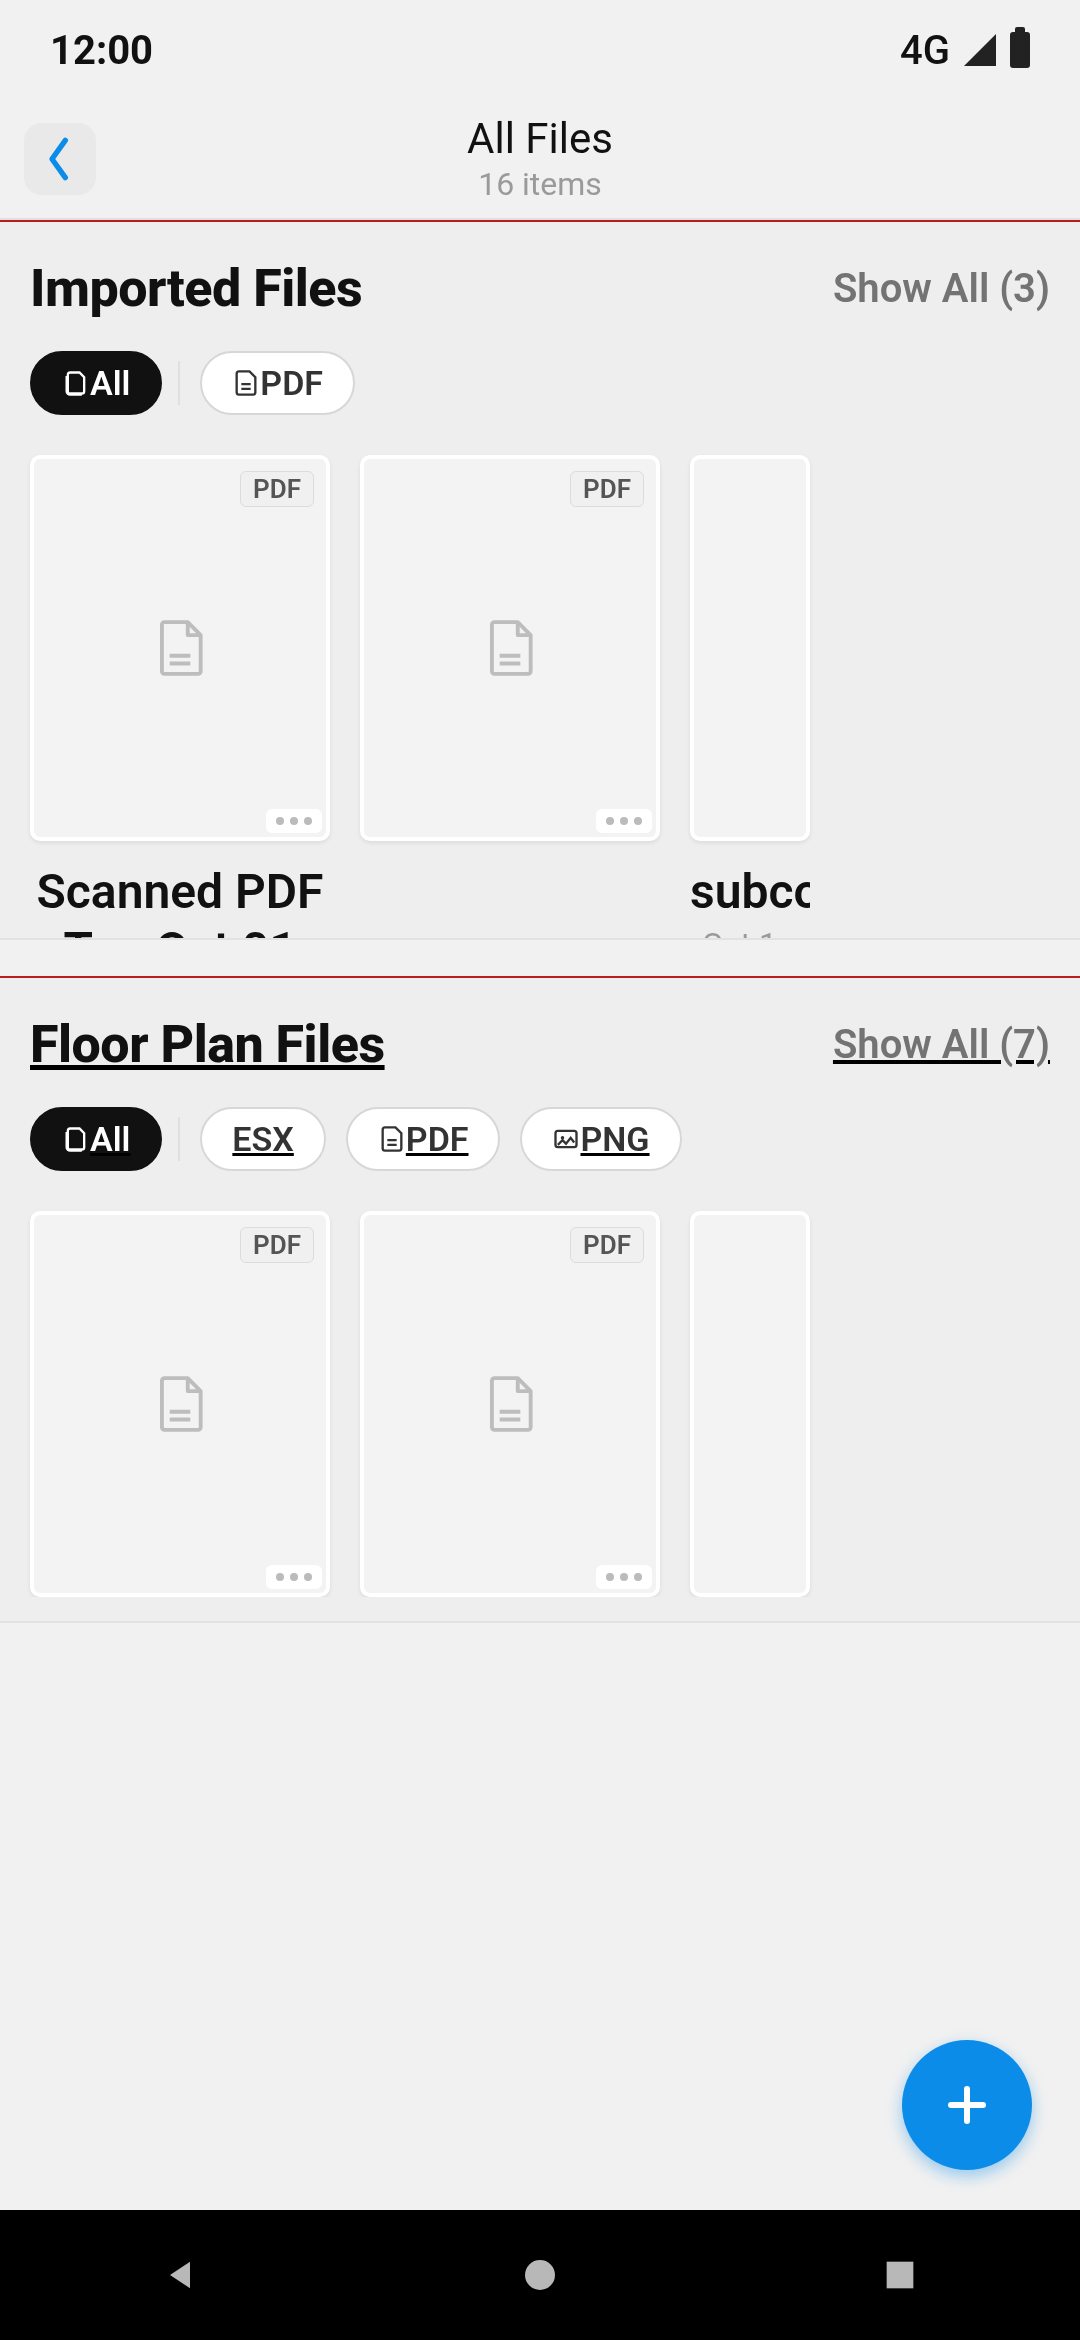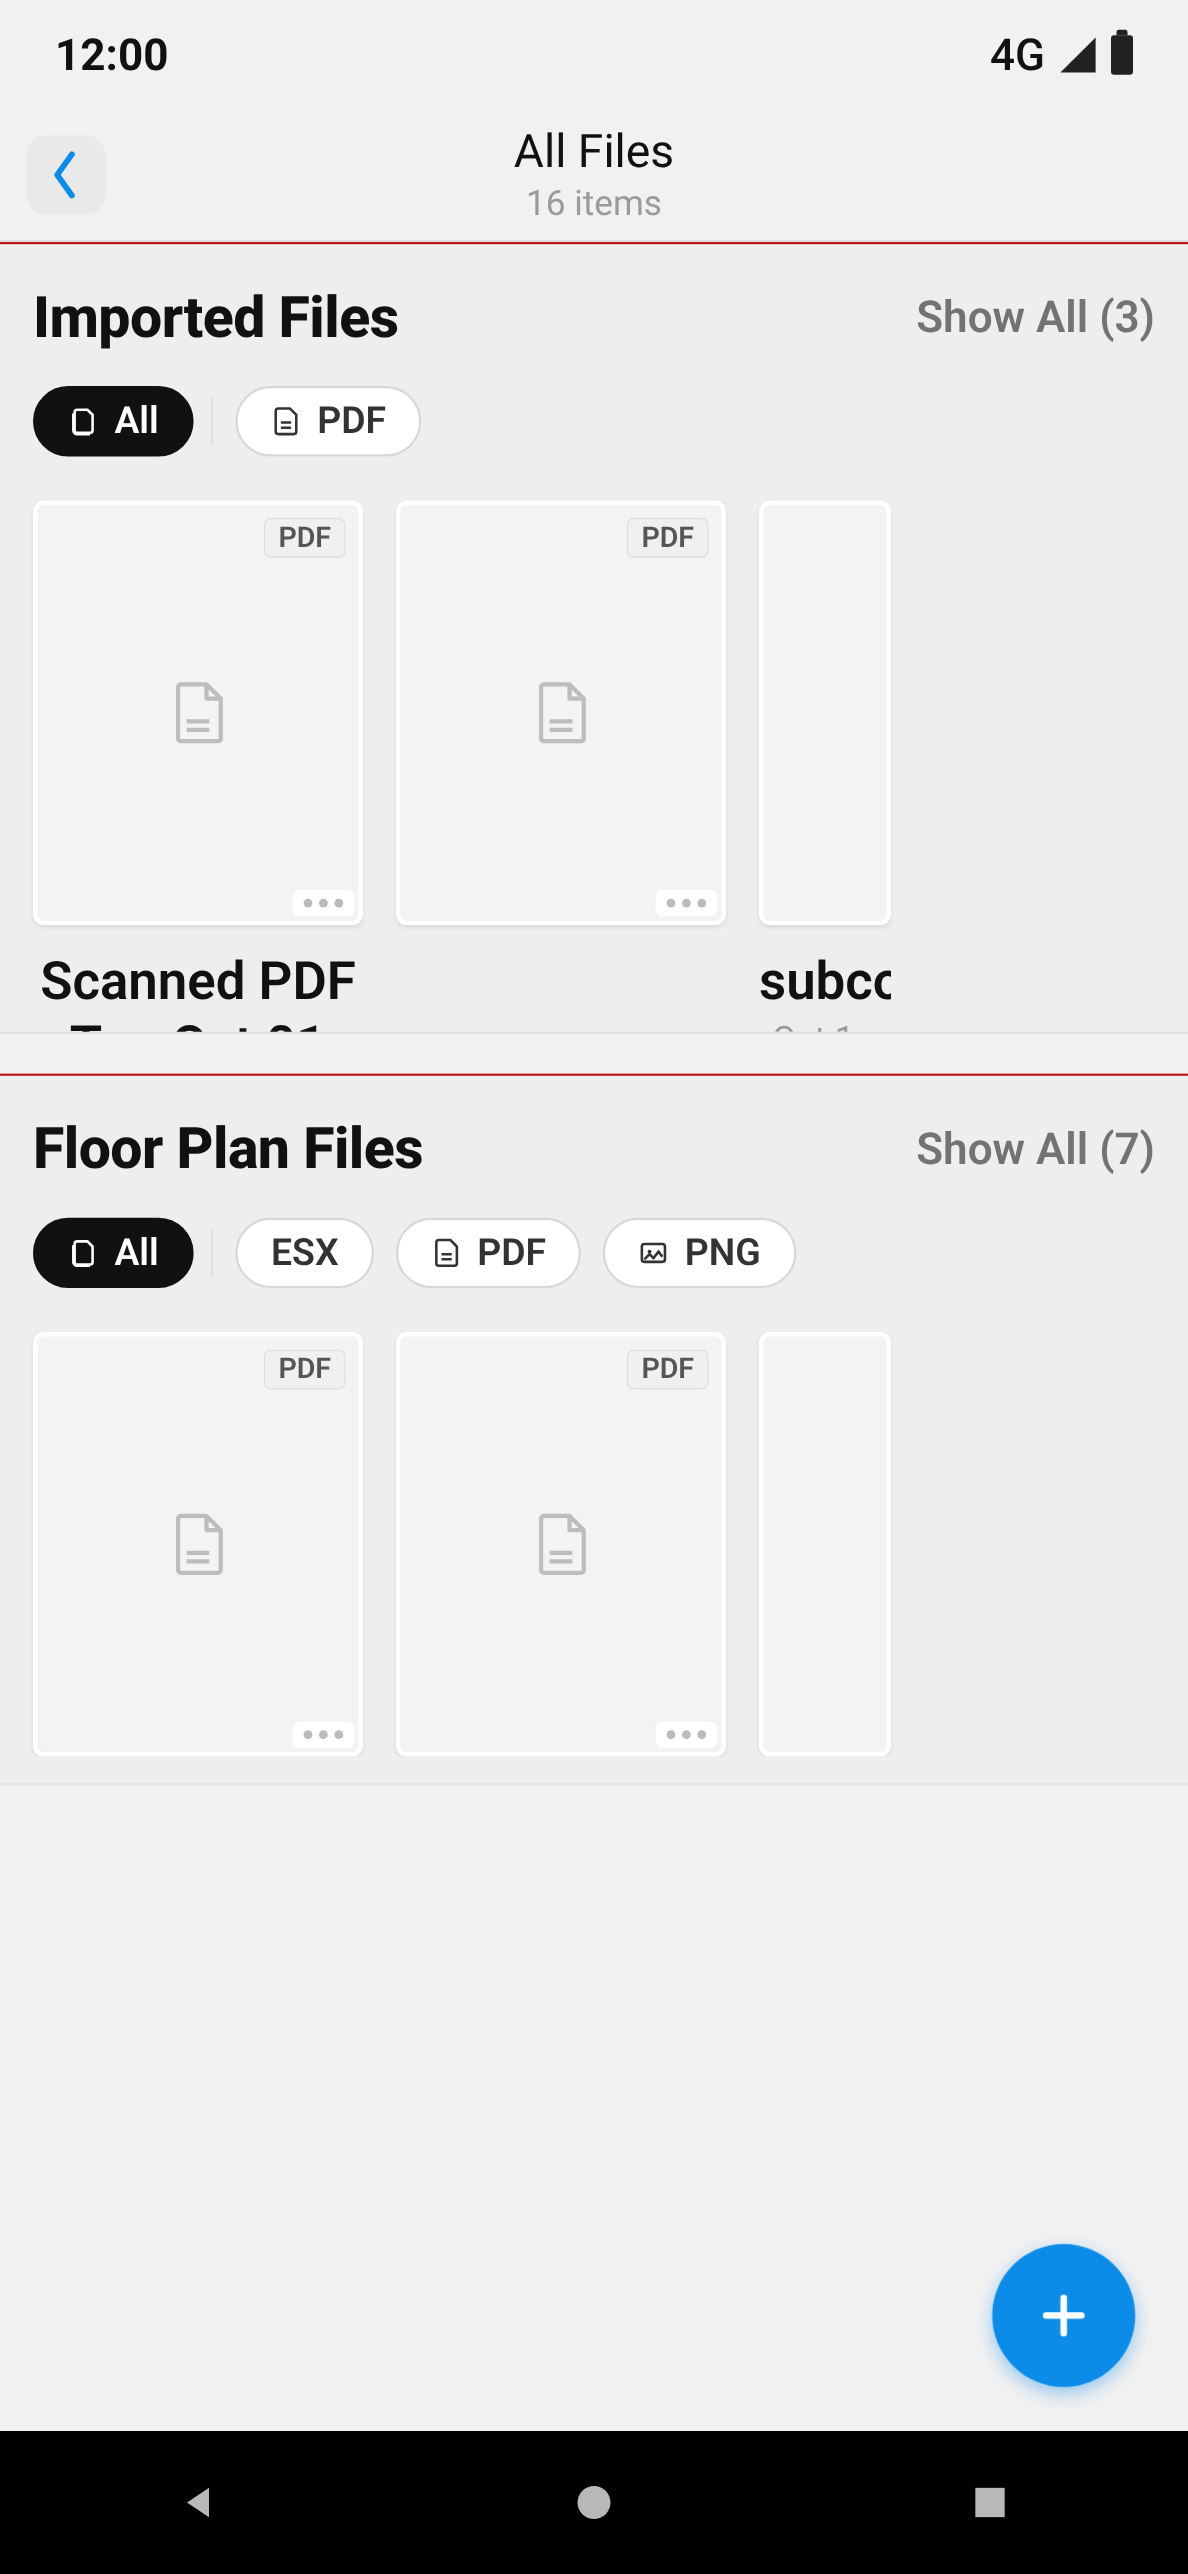--- a/index.html
+++ b/index.html
@@ -11,27 +11,27 @@
     .battery-icon { width: 20px; height: 36px; background: #222; border-radius: 3px; position: relative; }
     .battery-icon::before { content: ""; position: absolute; top: -5px; left: 5px; width: 10px; height: 5px; background: #222; border-radius: 2px 2px 0 0; }
 
     .app-bar { height: 120px; position: relative; display: flex; align-items: center; justify-content: center; padding: 0 30px; border-bottom: 2px solid #e0e0e0; }
     .back-btn { position: absolute; left: 24px; width: 72px; height: 72px; border-radius: 18px; background: #e9e9e9; display: flex; align-items: center; justify-content: center; }
     .app-title-group { text-align: center; line-height: 1.15; }
     .app-title { font-size: 42px; font-weight: 400; color: #111; }
     .app-subtitle { font-size: 32px; color: #9a9a9a; margin-top: 2px; }
 
     .section { background: #eeeeee; padding: 36px 0 24px 0; margin-top: 0; border-top: 2px solid #b91c1c; border-bottom: 2px solid #e2e2e2; }
-    .section + .section { margin-top: 36px; }
+    .section + .section { margin-top: 36px; text-decoration: underline; }
     .section-header { display: flex; align-items: center; justify-content: space-between; padding: 0 30px; }
     .section-title { font-size: 52px; font-weight: 800; color: #111; letter-spacing: -0.5px; }
     .show-all { font-size: 40px; font-weight: 600; color: #737373; }
 
     .chips { display: flex; align-items: center; gap: 20px; padding: 32px 30px 0 30px; }
-    .chip { height: 64px; display: flex; align-items: center; gap: 14px; padding: 0 30px; border-radius: 999px; border: 2px solid #d7d7d7; background: #fff; font-size: 34px; font-weight: 600; color: #333; }
+    .chip { height: 64px; display: flex; align-items: center; padding: 0 30px; border-radius: 999px; border: 2px solid #d7d7d7; background: #fff; font-size: 34px; font-weight: 600; color: #333; }
     .chip.active { background: #111; color: #fff; border-color: #111; }
     .chip svg { width: 28px; height: 28px; }
     .chip.active svg .fill { stroke: #fff; }
     .chip-divider { width: 2px; height: 44px; background: #e0e0e0; margin: 0 0 0 -4px; }
 
     .cards { display: flex; gap: 30px; padding: 40px 0 0 30px; overflow: hidden; }
     .card { width: 300px; flex: 0 0 auto; }
     .card-thumb { width: 300px; height: 386px; background: #f3f3f3; border: 4px solid #fff; border-radius: 10px; position: relative; box-shadow: 0 2px 4px rgba(0,0,0,0.08); display: flex; align-items: center; justify-content: center; }
     .badge { position: absolute; top: 12px; right: 12px; background: #f0f0f0; border: 1px solid #dcdcdc; border-radius: 6px; padding: 2px 12px; font-size: 26px; font-weight: 600; color: #555; }
     .more-btn { position: absolute; bottom: 4px; right: 4px; background: #fff; border-radius: 6px; padding: 8px 10px; display: flex; gap: 6px; }

